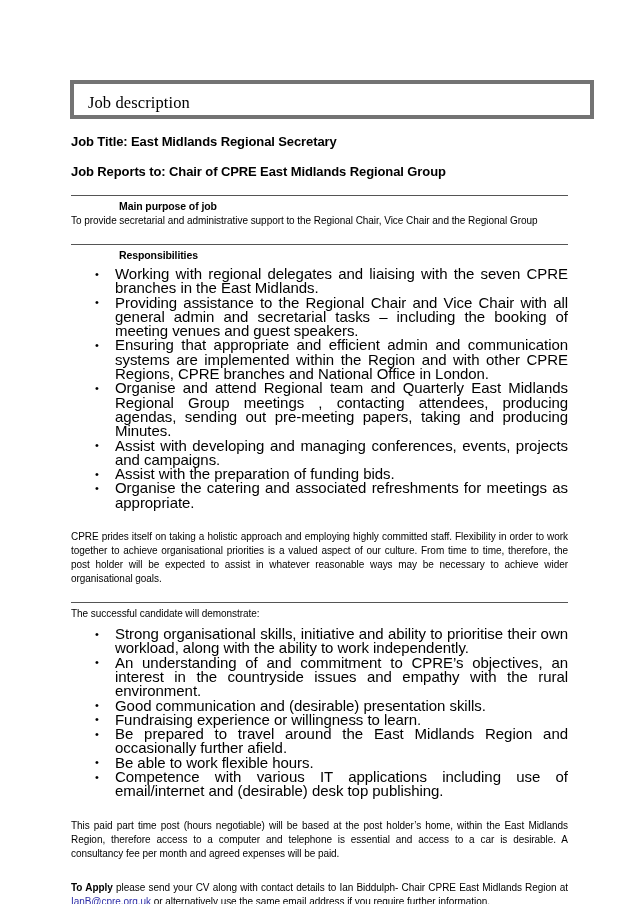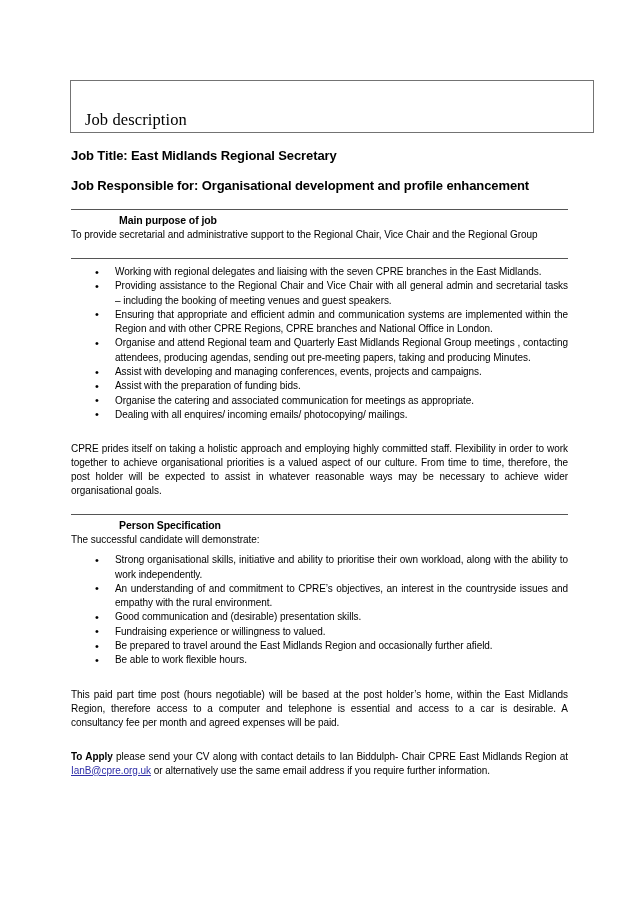--- a/index.html
+++ b/index.html
@@ -25,24 +25,24 @@
   }
   .content {
     position: absolute;
     left: 71px;
     top: 80px;
     width: 497px;
   }
 
   
   .title-box {
-    border: 1px solid #737373;
+    border: 4px solid #737373;
     width: 524px;
     margin-left: -1px;
-    height: 53px;
+    height: 39px;
     box-sizing: border-box;
     display: flex;
     align-items: flex-end;
     padding: 0 0 3px 14px;
   }
   .title-box .doc-title {
     font-family: "Liberation Serif", serif;
     font-size: 16.5px;
     font-weight: normal;
     letter-spacing: 0.1px;
@@ -87,21 +87,21 @@
   }
 
   ul.bullets {
     list-style: none;
     margin: 6px 0 0 0;
     padding: 0;
   }
   ul.bullets li {
     position: relative;
     padding-left: 44px;
-    font-size: 10px;
+    font-size: 15px;
     line-height: 14.3px;
     text-align: justify;
     letter-spacing: -0.05px;
     margin-bottom: 0px;
   }
   ul.bullets li::before {
     content: "\2022";
     position: absolute;
     left: 24px;
     top: -0.5px;
@@ -119,49 +119,49 @@
 <body>
 
 <div class="page">
   <div class="content">
 
     <div class="title-box">
       <div class="doc-title">Job description</div>
     </div>
 
     <div class="field-line">Job Title: East Midlands Regional Secretary</div>
-    <div class="field-line">Job Responsible for: Organisational development and profile enhancement</div>
+    <div class="field-line">Job Reports to: Chair of CPRE East Midlands Regional Group</div>
 
     <div class="rule"></div>
     <div class="section-head">Main purpose of job</div>
     <div class="para plain">To provide secretarial and administrative support to the Regional Chair, Vice Chair and the Regional Group</div>
 
     <div class="rule"></div>
+    <div class="section-head">Responsibilities</div>
     <ul class="bullets">
       <li>Working with regional delegates and liaising with the seven CPRE branches in the East Midlands.</li>
       <li>Providing assistance to the Regional Chair and Vice Chair with all general admin and secretarial tasks – including the booking of meeting venues and guest speakers.</li>
       <li>Ensuring that appropriate and efficient admin and communication systems  are implemented within the Region and with other CPRE Regions, CPRE branches and National Office in London.</li>
       <li>Organise and attend Regional team and Quarterly East Midlands Regional Group meetings , contacting attendees, producing agendas, sending out pre-meeting papers, taking and producing Minutes.</li>
       <li>Assist with developing and managing conferences, events, projects and campaigns.</li>
       <li>Assist with the preparation of funding bids.</li>
-      <li>Organise the catering and associated communication for meetings as appropriate.</li>
-      <li>Dealing with all enquires/ incoming emails/ photocopying/ mailings.</li>
+      <li>Organise the catering and associated refreshments for meetings as appropriate.</li>
     </ul>
     <div class="para block">CPRE prides itself on taking a holistic approach and employing highly committed staff. Flexibility in order to work together to achieve organisational priorities is a valued aspect of our culture. From time to time, therefore, the post holder will be expected to assist in whatever reasonable ways may be necessary to achieve wider organisational goals.</div>
 
     <div class="rule"></div>
-    <div class="section-head">Person Specification</div>
     <div class="para plain">The successful candidate will demonstrate:</div>
     <ul class="bullets">
       <li>Strong organisational skills, initiative and ability to prioritise their own workload, along with the ability to work independently.</li>
       <li>An understanding of and commitment to CPRE’s objectives, an interest in the countryside issues and empathy with the rural environment.</li>
       <li>Good communication and (desirable) presentation skills.</li>
-      <li>Fundraising experience or willingness to valued.</li>
+      <li>Fundraising experience or willingness to learn.</li>
       <li>Be prepared to travel around the East Midlands Region and occasionally further afield.</li>
       <li>Be able to work flexible hours.</li>
+      <li>Competence with various IT applications including use of email/internet and (desirable) desk top publishing.</li>
     </ul>
 
     <div class="para block">This paid part time post (hours negotiable) will be based at the post holder’s home, within the East Midlands Region, therefore access to a computer and telephone is essential and access to a car is desirable.  A consultancy fee per month and agreed expenses will be paid.</div>
 
     <div class="para block"><span class="bold">To Apply</span><span> please send your CV along with contact details to Ian Biddulph- Chair CPRE East Midlands Region at </span><a class="maillink" href="#">IanB@cpre.org.uk</a><span> or alternatively use the same email address  if you require further information.</span></div>
 
   </div>
 </div>
 
 </body></html>

